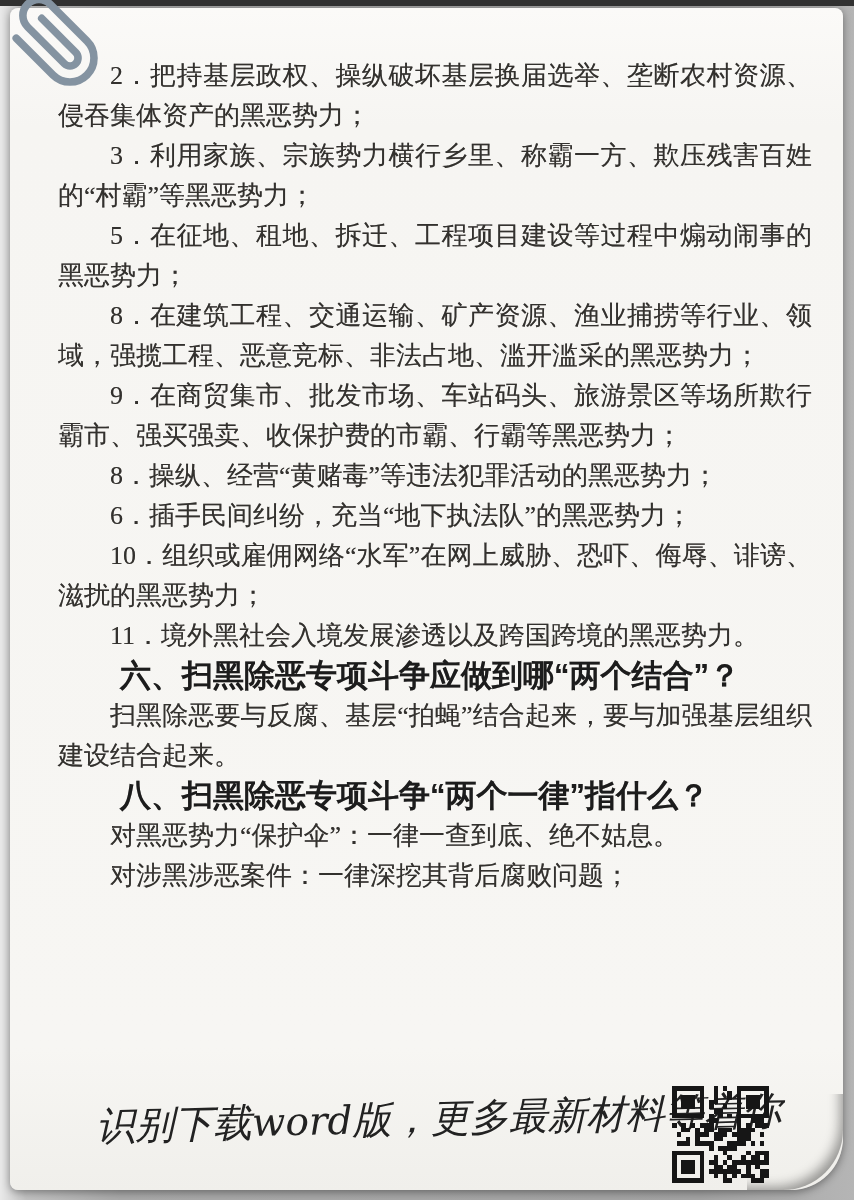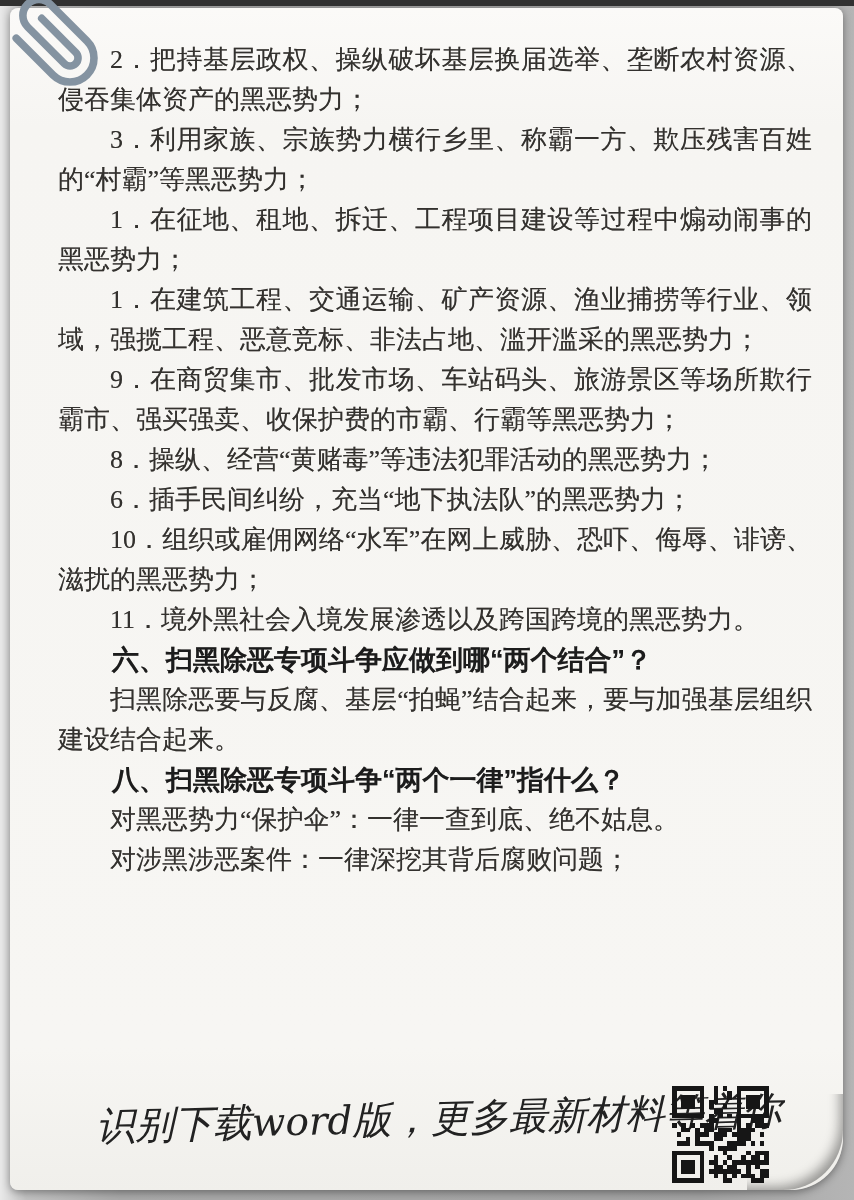--- a/index.html
+++ b/index.html
@@ -16,28 +16,28 @@
     box-shadow:0 2px 9px rgba(0,0,0,.4);
     z-index:2;
   }
   .paper::after{ 
     content:'';position:absolute;right:0;bottom:0;width:96px;height:96px;
     border-bottom-right-radius:60px;
     box-shadow:inset -9px -9px 12px -6px rgba(0,0,0,.38);
     pointer-events:none;
   }
   .content{
-    position:absolute;left:48px;top:32px;width:754px;
+    position:absolute;left:48px;top:48px;width:754px;
     font-size:26px;line-height:40px;color:#33312e;text-align:justify;
     text-shadow:0 0 .6px rgba(40,38,35,.5);
   }
   .content p{margin:0;text-indent:2em;}
   .content p.heading{
     font-family:"Liberation Sans","DejaVu Sans",sans-serif;
-    font-weight:bold;color:#1c1c1c;font-size:27px;
+    font-weight:bold;color:#1c1c1c;font-size:31px;
   }
   .paperclip{position:absolute;left:6px;top:-6px;width:96px;height:96px;z-index:4;}
   .footer-caption{
     position:absolute;left:86px;top:1086px;width:570px;
     font-size:39px;line-height:52px;font-style:italic;color:#222;
     font-family:"DejaVu Serif","Liberation Serif",serif;
     transform:rotate(-1.3deg);white-space:nowrap;
   }
   .qr{position:absolute;left:662px;top:1078px;width:97px;height:97px;}
   .qr svg{width:100%;height:100%;shape-rendering:crispEdges;}
@@ -45,22 +45,22 @@
 </head>
 <body>
 
 <div class="top-strip"></div>
 
 <div class="paper">
 
   <div class="content">
     <p>2．把持基层政权、操纵破坏基层换届选举、垄断农村资源、侵吞集体资产的黑恶势力；</p>
     <p>3．利用家族、宗族势力横行乡里、称霸一方、欺压残害百姓的“村霸”等黑恶势力；</p>
-    <p>1．在征地、租地、拆迁、工程项目建设等过程中煽动闹事的黑恶势力；</p>
-    <p>1．在建筑工程、交通运输、矿产资源、渔业捕捞等行业、领域，强揽工程、恶意竞标、非法占地、滥开滥采的黑恶势力；</p>
+    <p>5．在征地、租地、拆迁、工程项目建设等过程中煽动闹事的黑恶势力；</p>
+    <p>8．在建筑工程、交通运输、矿产资源、渔业捕捞等行业、领域，强揽工程、恶意竞标、非法占地、滥开滥采的黑恶势力；</p>
     <p>9．在商贸集市、批发市场、车站码头、旅游景区等场所欺行霸市、强买强卖、收保护费的市霸、行霸等黑恶势力；</p>
     <p>8．操纵、经营“黄赌毒”等违法犯罪活动的黑恶势力；</p>
     <p>6．插手民间纠纷，充当“地下执法队”的黑恶势力；</p>
     <p>10．组织或雇佣网络“水军”在网上威胁、恐吓、侮辱、诽谤、滋扰的黑恶势力；</p>
     <p>11．境外黑社会入境发展渗透以及跨国跨境的黑恶势力。</p>
     <p class="heading">六、扫黑除恶专项斗争应做到哪“两个结合”？</p>
     <p>扫黑除恶要与反腐、基层“拍蝇”结合起来，要与加强基层组织建设结合起来。</p>
     <p class="heading">八、扫黑除恶专项斗争“两个一律”指什么？</p>
     <p>对黑恶势力“保护伞”：一律一查到底、绝不姑息。</p>
     <p>对涉黑涉恶案件：一律深挖其背后腐败问题；</p>

